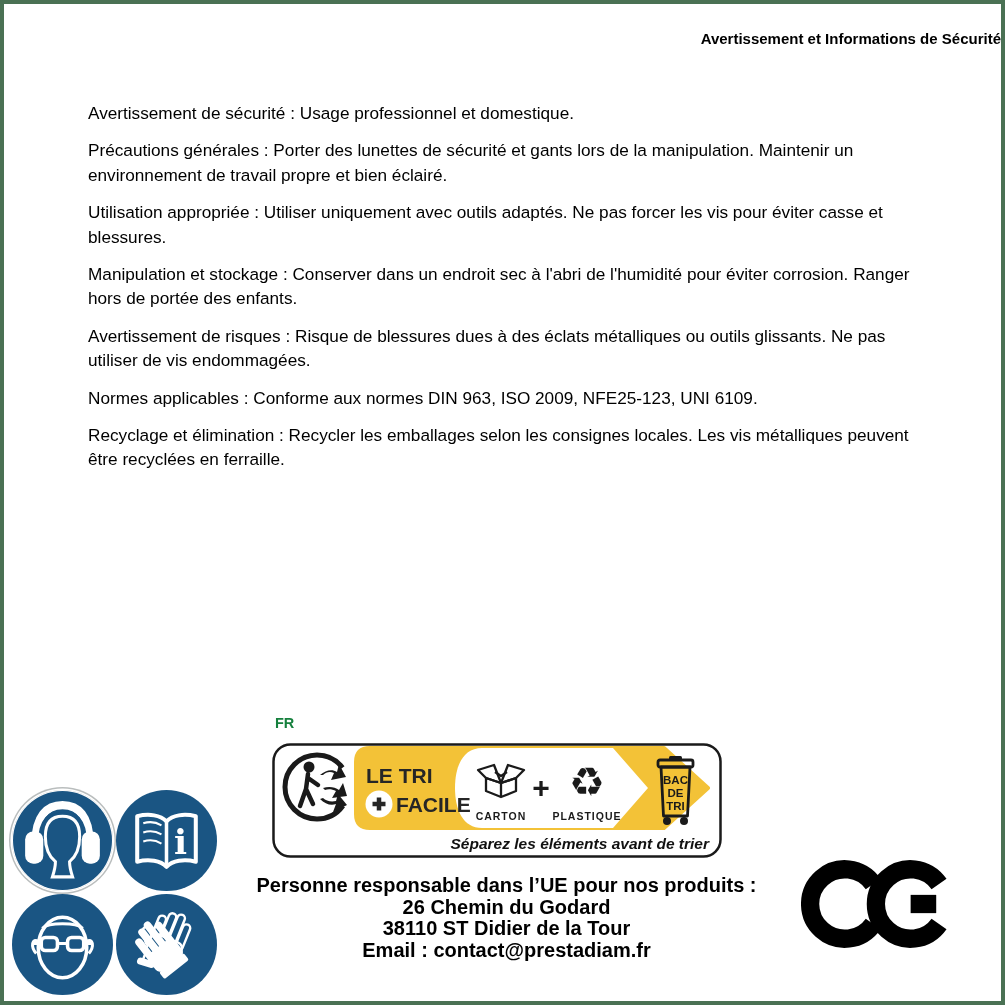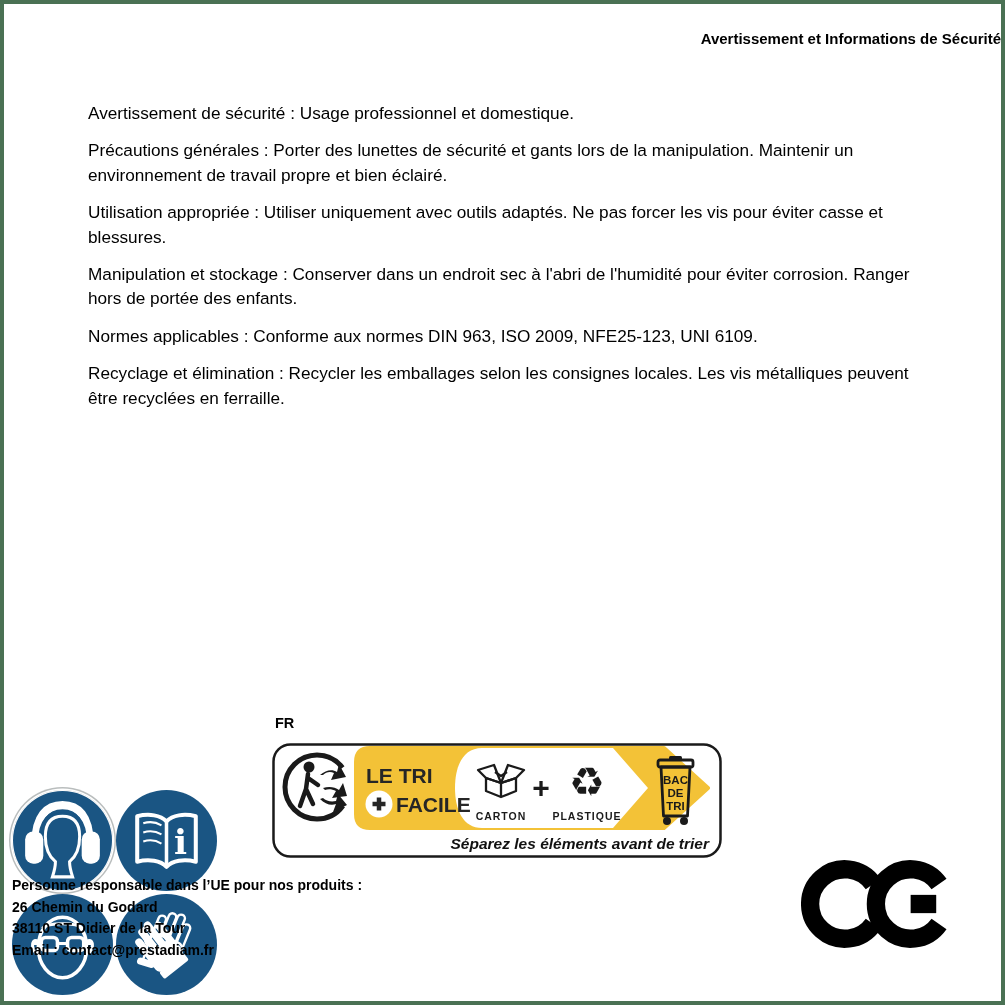--- a/index.html
+++ b/index.html
@@ -26,45 +26,46 @@
   .icons-grid{
     position:absolute;left:8px;top:786px;
     display:grid;grid-template-columns:101px 101px;grid-auto-rows:101px;gap:3px;
   }
   .icon-wrap{width:101px;height:101px;border-radius:50%;}
   .icon-wrap.ringed{box-shadow:0 0 0 1.5px #fff,0 0 0 3px #b9bdbd;}
   .icon-wrap svg{width:101px;height:101px;display:block;}
   
   .fr-tag{
     position:absolute;left:271px;top:711px;
-    font-size:14.5px;font-weight:bold;color:#000000;
+    font-size:14.5px;font-weight:bold;color:#15803d;
   }
   .infotri{position:absolute;left:268px;top:739px;width:394px;height:115px;}
   
   .address{
     position:absolute;left:0;right:0;top:871px;
-    text-align:left;font-weight:bold;font-size:14px;line-height:21.6px;padding-left:8px;
+    text-align:center;font-weight:bold;font-size:20px;line-height:21.6px;padding-left:8px;
   }
   .address div{margin:0;}
   
   .ce{position:absolute;left:797px;top:852px;width:148px;height:96px;}
   .ce svg{width:148px;height:96px;display:block;}
 </style>
 </head>
 <body>
 
 <div class="page">
 
   <div class="title">Avertissement et Informations de Sécurité</div>
 
   <div class="body-text">
     <p>Avertissement de sécurité : Usage professionnel et domestique.</p>
     <p>Précautions générales : Porter des lunettes de sécurité et gants lors de la manipulation. Maintenir un environnement de travail propre et bien éclairé.</p>
     <p>Utilisation appropriée : Utiliser uniquement avec outils adaptés. Ne pas forcer les vis pour éviter casse et blessures.</p>
     <p>Manipulation et stockage : Conserver dans un endroit sec à l'abri de l'humidité pour éviter corrosion. Ranger hors de portée des enfants.</p>
+    <p>Avertissement de risques : Risque de blessures dues à des éclats métalliques ou outils glissants. Ne pas utiliser de vis endommagées.</p>
     <p>Normes applicables : Conforme aux normes DIN 963, ISO 2009, NFE25-123, UNI 6109.</p>
     <p>Recyclage et élimination : Recycler les emballages selon les consignes locales. Les vis métalliques peuvent être recyclées en ferraille.</p>
   </div>
 
   <div class="icons-grid">
     <div class="icon-wrap ringed">
       <svg viewBox="0 0 100 100">
         <circle cx="50" cy="50" r="49" fill="#1a5583"></circle>
         <path d="M23 54 C23 25 35 15 50 15 C65 15 77 25 77 54" stroke="#fff" stroke-width="8" fill="none"></path>
         <path d="M27 52 C27 29 38 21 50 21 C62 21 73 29 73 52" stroke="#1a5583" stroke-width="2.5" fill="none"></path>

